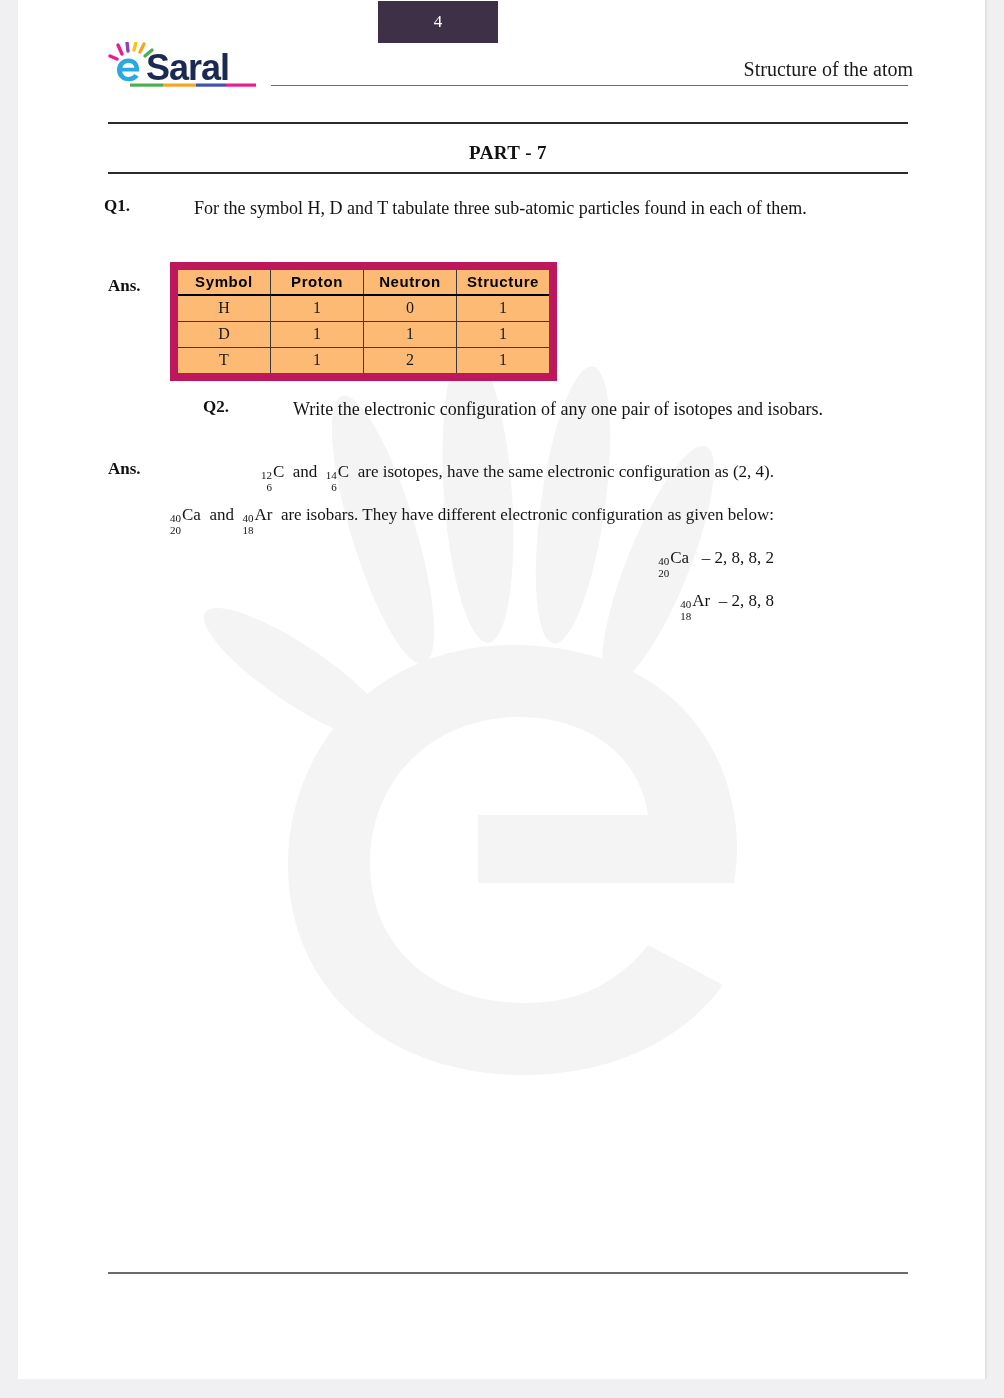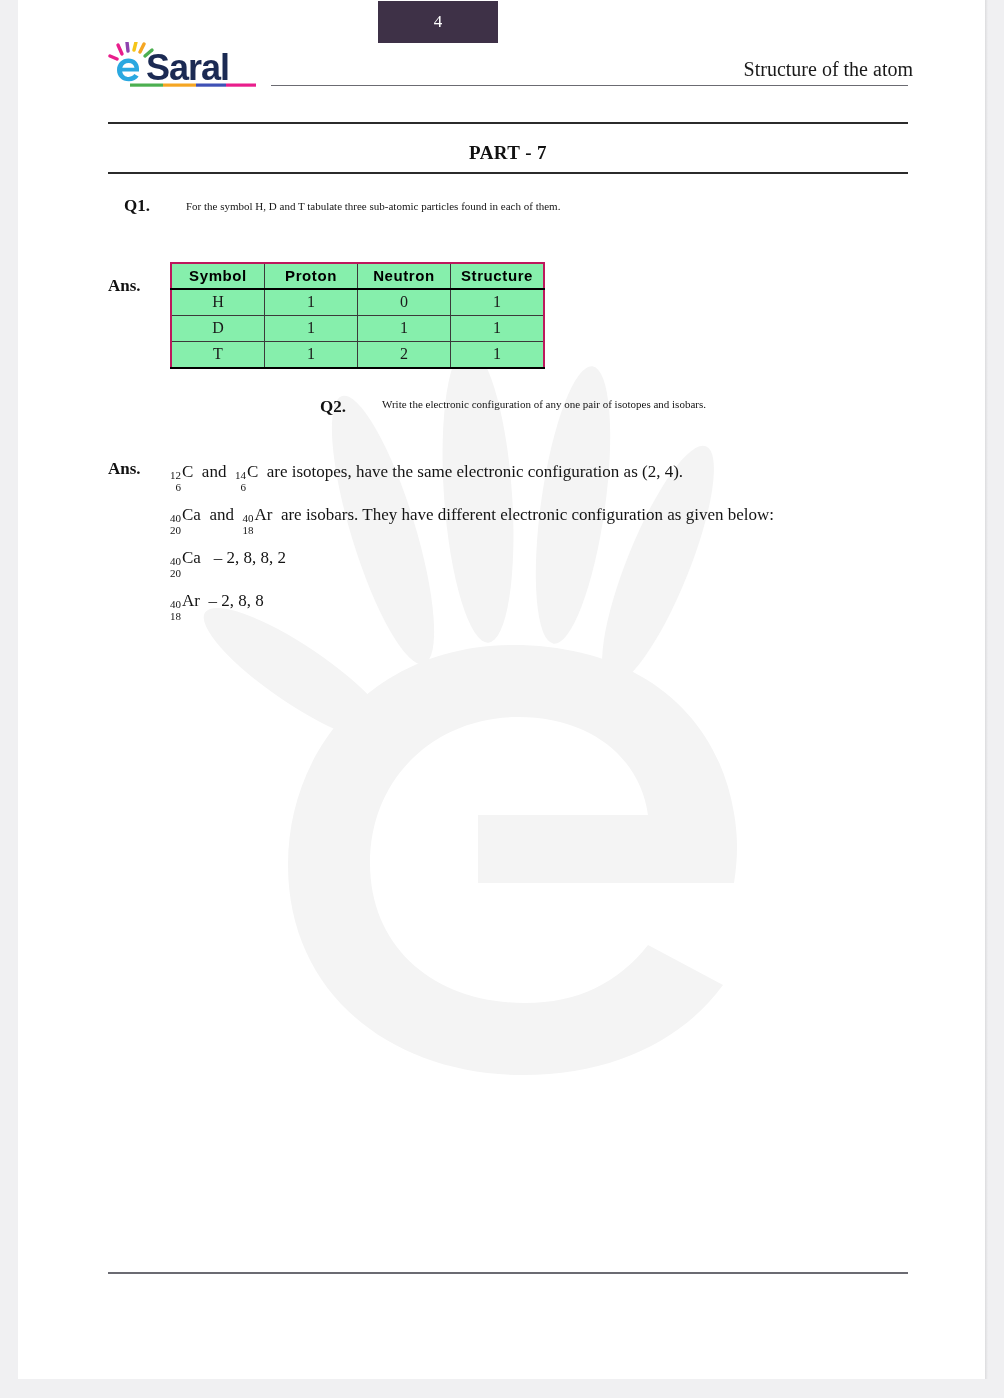--- a/index.html
+++ b/index.html
@@ -127,36 +127,37 @@
   }
   .q-label {
     width: 62px;
     flex: 0 0 62px;
     font-weight: bold;
     font-size: 17px;
     color: #111;
     font-family: "Liberation Serif", serif;
   }
   .q-text {
-    font-size: 11px;
+    font-size: 18px;
     color: #141414;
     line-height: 1.35;
     font-family: "Liberation Serif", serif;
-  }
-
-  #q1-row { left: 106px; top: 196px; width: 810px; align-items: center; }
+    margin-left: 28px;
+  }
+
+  #q1-row { left: 86px; top: 196px; width: 810px; }
   #q1-ans-row { left: 90px; top: 276px; width: 810px; }
   #q2-row { left: 90px; top: 397px; width: 810px; justify-content: center; }
   #q2-ans-row { left: 90px; top: 459px; width: 830px; }
 
   
   .data-table {
     border-collapse: collapse;
-    border: 2px solid #be185d;
-    background: #86efac;
+    border: 8px solid #be185d;
+    background: #fdba74;
     margin-top: -14px;
   }
   .data-table th,
   .data-table td {
     border: 1px solid #3a3a3a;
     text-align: center;
     font-family: "Liberation Serif", serif;
   }
   .data-table th {
     font-family: "Liberation Sans", sans-serif;
@@ -200,21 +201,21 @@
     font-family: "Liberation Serif", serif;
   }
 
   .ans-line {
     font-size: 17px;
     color: #141414;
     line-height: 1.5;
     font-family: "Liberation Serif", serif;
     white-space: nowrap;
   }
-  .ans-body { display: flex; flex-direction: column; gap: 9px; }
+  .ans-body { display: flex; flex-direction: column; gap: 9px; align-items: flex-end; }
 
   
   .footer {
     position: absolute;
     left: 90px;
     top: 1272px;
     width: 800px;
     height: 60px;
   }
   .footer-rule {

